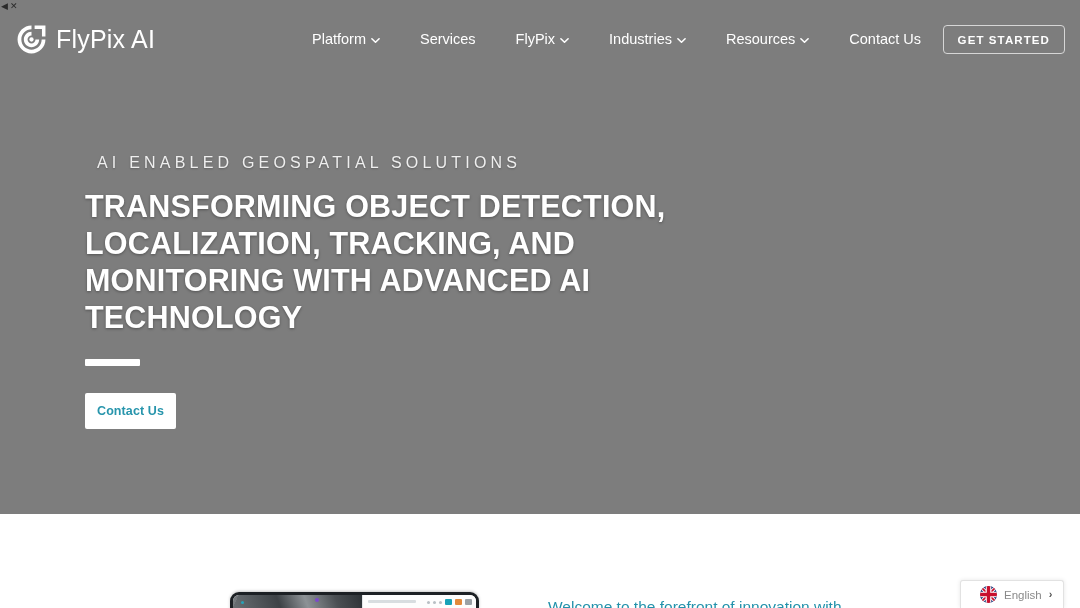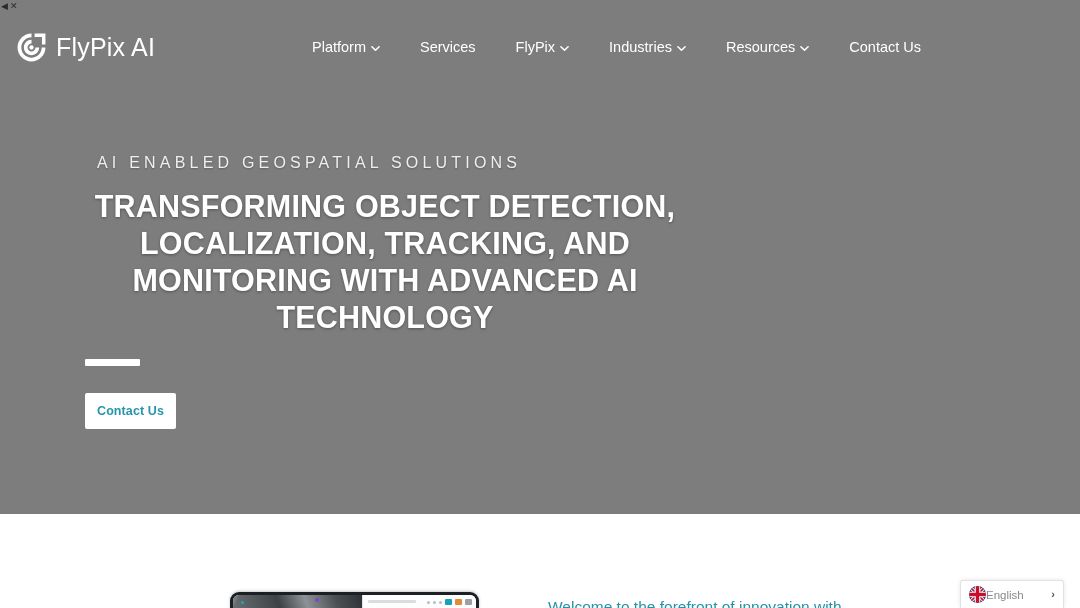--- a/index.html
+++ b/index.html
@@ -49,21 +49,21 @@
     left: 0;
     width: 1080px;
     height: 514px;
     background: #7d7d7d;
     overflow: hidden;
   }
 
   
   .site-header {
     position: absolute;
-    top: 8px;
+    top: 0;
     left: 0;
     width: 1080px;
     height: 78px;
     display: flex;
     align-items: center;
     z-index: 40;
   }
   .brand {
     position: absolute;
     left: 16px;
@@ -156,21 +156,20 @@
   }
   .hero-title {
     margin: 0;
     color: #ffffff;
     font-size: 30.5px;
     font-weight: 700;
     line-height: 37px;
     letter-spacing: 0.2px;
     text-shadow: 0 1px 3px rgba(0,0,0,0.35);
     max-width: 600px;
-    text-align: center;
   }
   .hero-rule {
     margin-top: 23px;
     width: 55px;
     height: 7px;
     background: #ffffff;
     border-radius: 1px;
   }
   .hero-btn {
     margin-top: 27px;
@@ -313,21 +312,22 @@
     bottom: 0px;
     width: 104px;
     height: 28px;
     box-sizing: border-box;
     background: #ffffff;
     border: 1px solid #e2e2e2;
     border-bottom: none;
     border-radius: 3px 3px 0 0;
     display: flex;
     align-items: center;
-    padding: 0 8px;
+    padding: 0 19px;
+    gap: 7px;
     box-shadow: 0 0 4px rgba(0,0,0,0.10);
     z-index: 50;
     cursor: pointer;
   }
   .flag-uk {
     width: 17px;
     height: 17px;
     border-radius: 50%;
     flex: 0 0 auto;
     display: block;
@@ -408,20 +408,21 @@
               </svg>
           </span>
         </a>
 
         <a class="nav-item" href="#">
           <span>Contact Us</span>
         </a>
 
       </nav>
 
+      <button class="cta-outline">GET STARTED</button>
     </div>
 
     <div class="hero-content">
       <p class="eyebrow">AI ENABLED GEOSPATIAL SOLUTIONS</p>
       <h1 class="hero-title">TRANSFORMING OBJECT DETECTION, LOCALIZATION, TRACKING, AND MONITORING WITH ADVANCED AI TECHNOLOGY</h1>
       <div class="hero-rule"></div>
       <button class="hero-btn">Contact Us</button>
     </div>
 
   </div>

